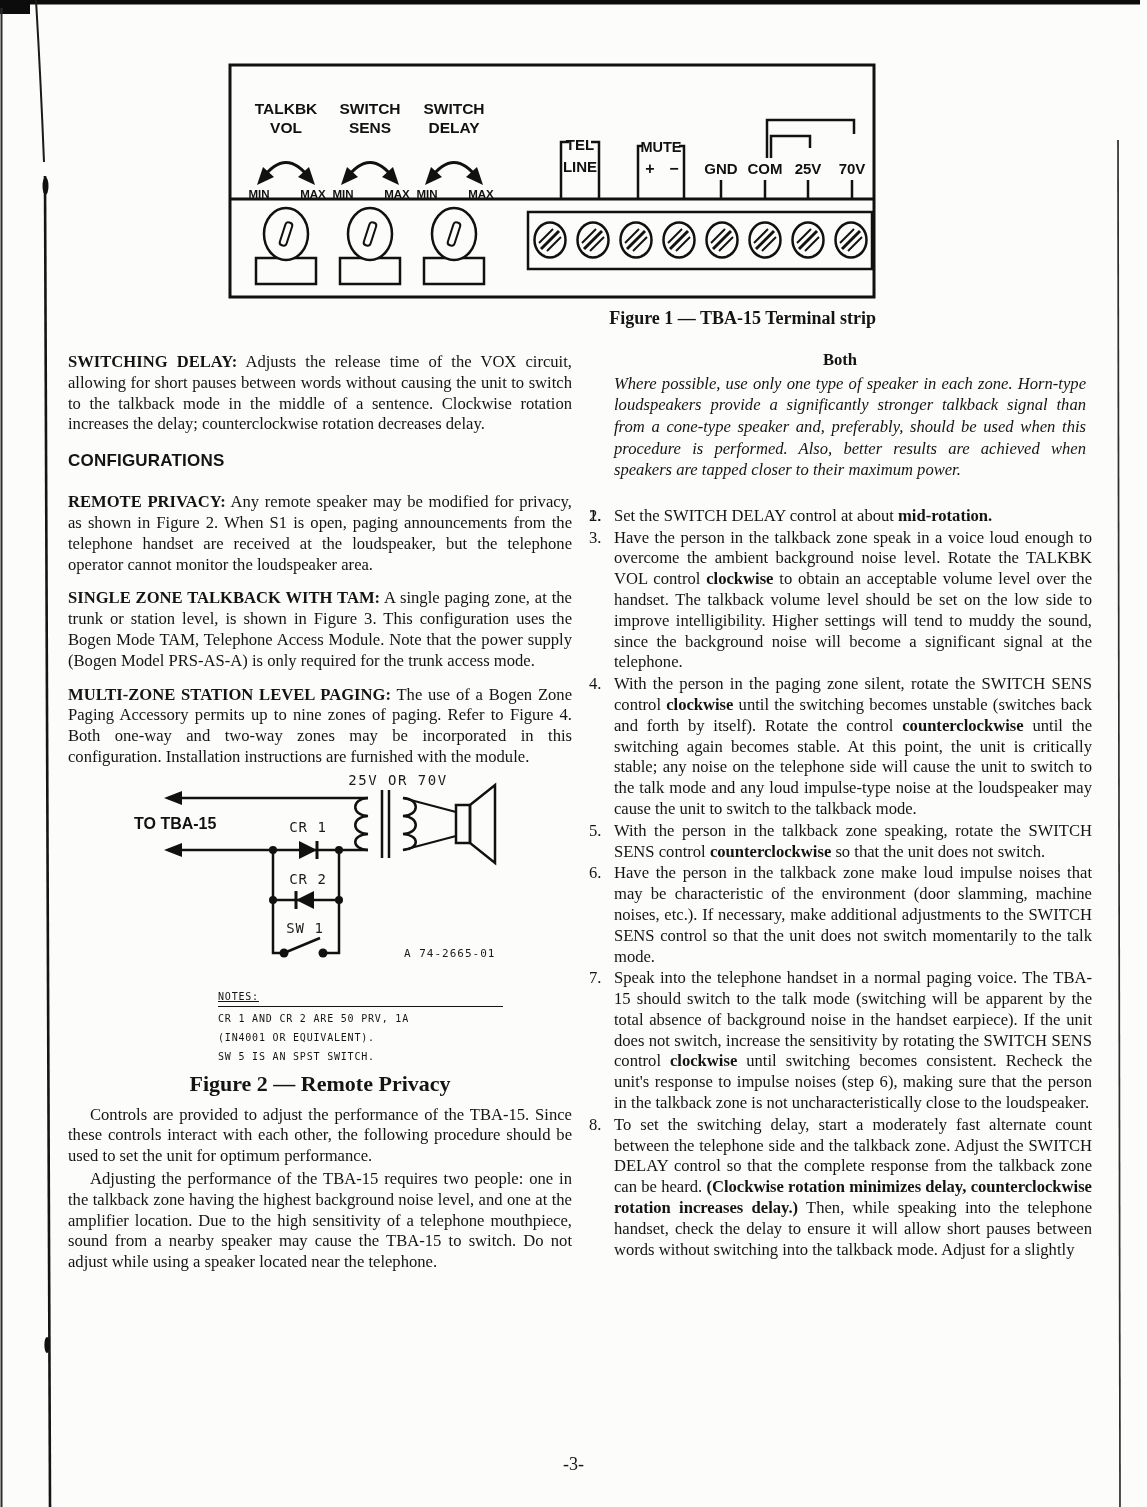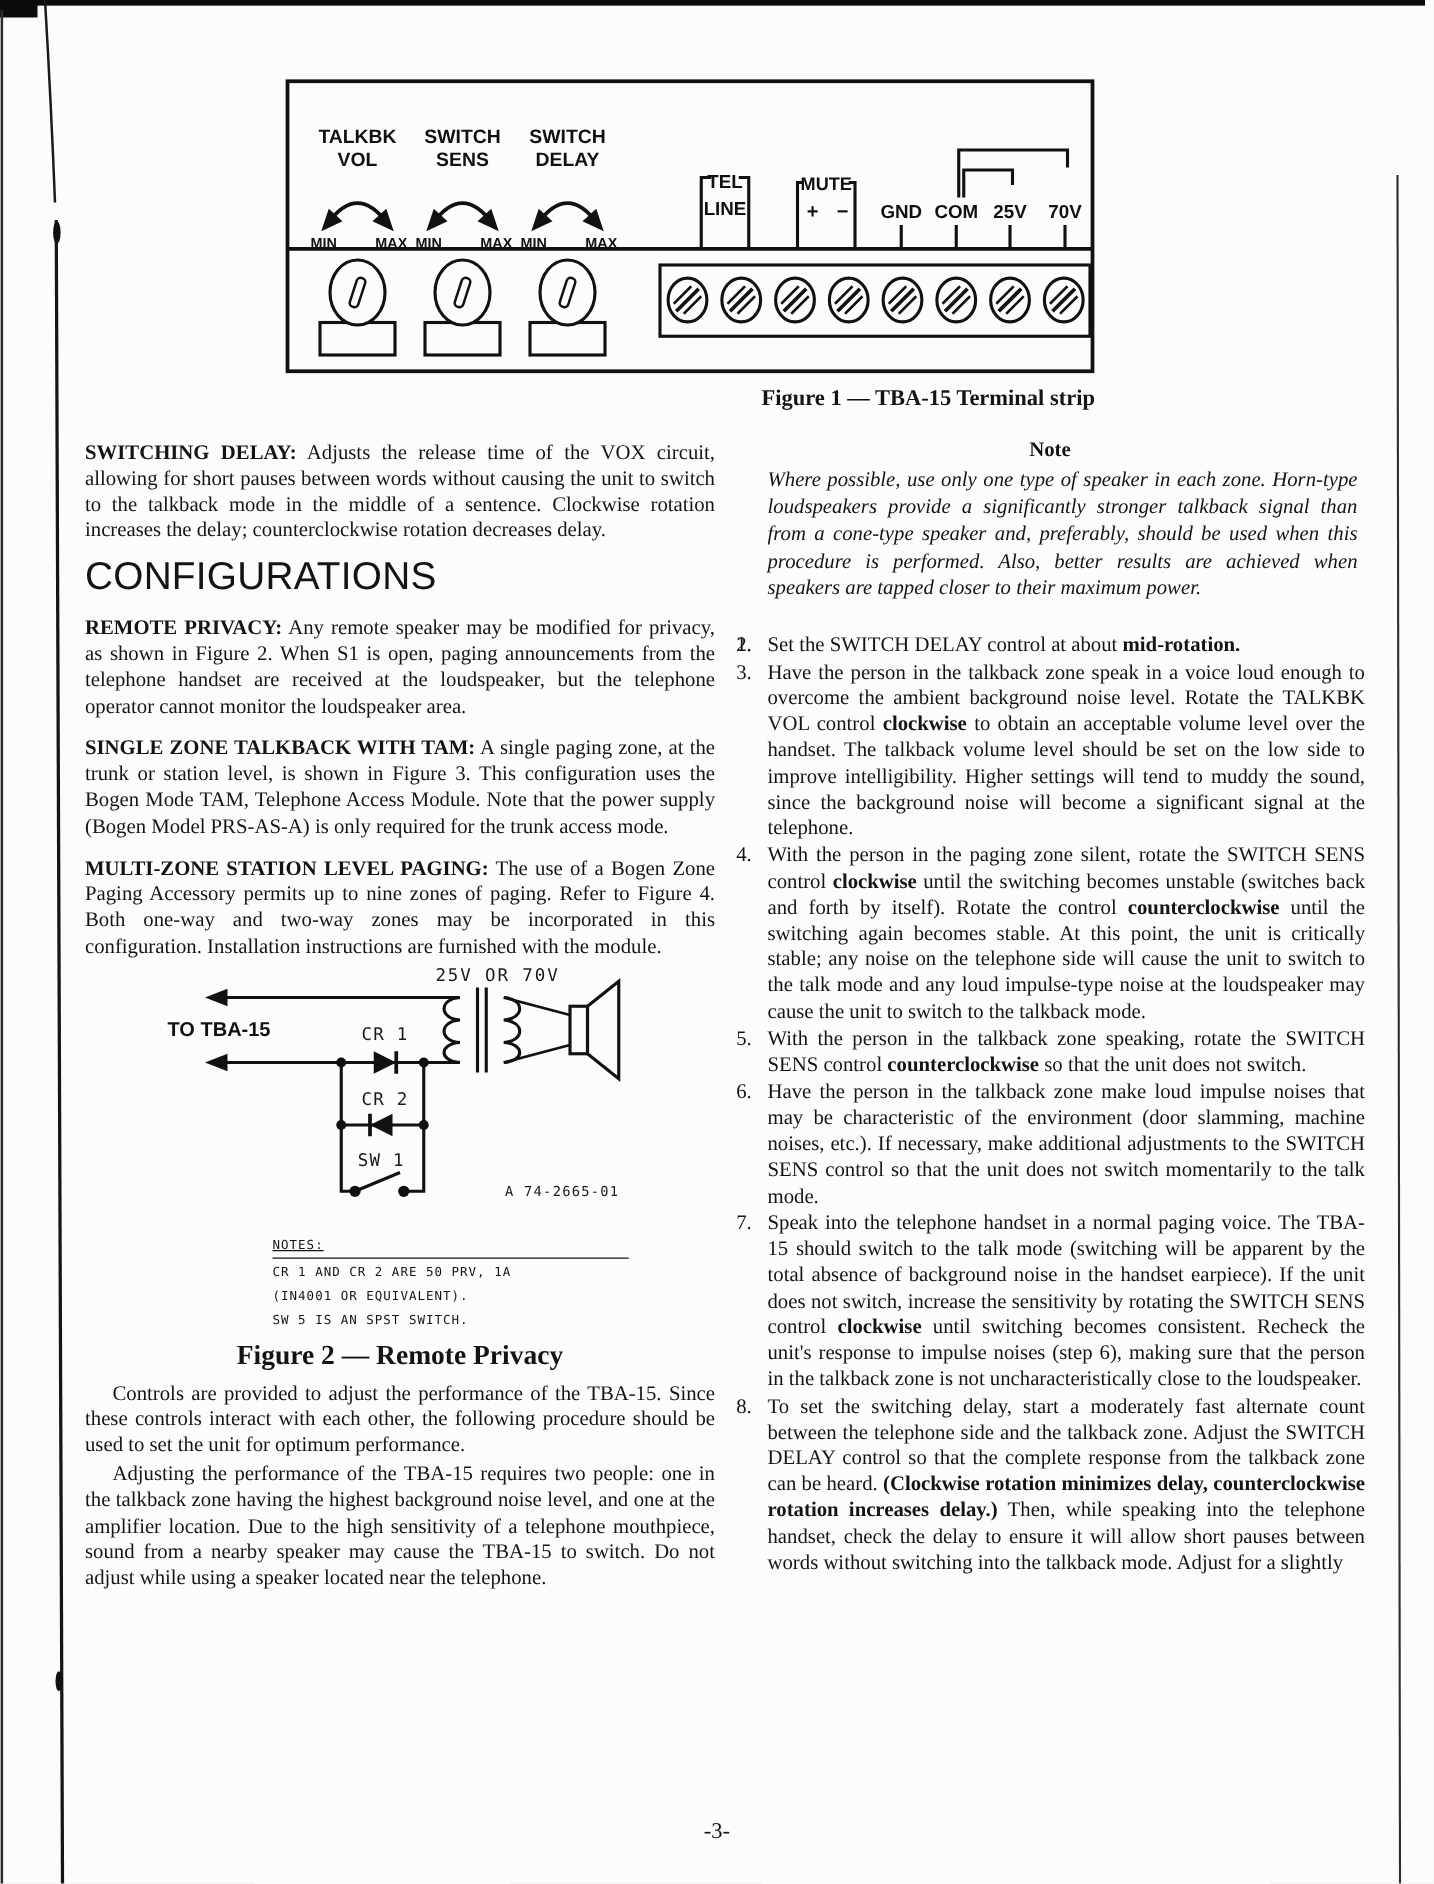--- a/index.html
+++ b/index.html
@@ -18,22 +18,22 @@
     text-align:right; font-weight:bold; font-size:18px;
   }
 
   
   .col { position:absolute; width:504px; font-size:16.6px; line-height:20.8px; text-align:justify; }
   .col-left  { left:68px;  top:352px; }
   .col-right { left:588px; top:350px; }
   p.para { margin:0 0 13px 0;font-family:Liberation Serif, serif; }
   p.indent { text-indent:22px; margin:0 0 2px 0; }
   h2.section {
-    font-family:"Liberation Sans", sans-serif; font-weight:normal;
-    font-size:31px; letter-spacing:.2px; line-height:26px;
+    font-family:"Liberation Sans", sans-serif; font-weight:bold;
+    font-size:17px; letter-spacing:.2px; line-height:26px;
     margin:7px 0 18px 0; text-align:left;
   }
 
   
   .fig2 { width:500px; height:215px; margin:2px 0 0 0; }
   .notes {
     font-family:"DejaVu Sans Mono", monospace; font-size:10px; line-height:19px;
     letter-spacing:.8px; margin:0 0 8px 150px; width:300px; text-align:left;
   }
   .notes-title { display:inline-block; text-decoration:underline; }
@@ -268,21 +268,21 @@
     </div>
 
     <div class="fig2-caption">Figure 2 — Remote Privacy</div>
 
 
     <p class="para indent">Controls are provided to adjust the performance of the TBA-15. Since these controls interact with each other, the following procedure should be used to set the unit for optimum performance.</p>
     <p class="para indent">Adjusting the performance of the TBA-15 requires two people: one in the talkback zone having the highest background noise level, and one at the amplifier location. Due to the high sensitivity of a telephone mouthpiece, sound from a nearby speaker may cause the TBA-15 to switch. Do not adjust while using a speaker located near the telephone.</p>
   </div>
 
   <div class="col col-right">
-    <div class="note-title">Note</div>
+    <div class="note-title">Both</div>
     <div class="note-body">Where possible, use only one type of speaker in each zone. Horn-type loudspeakers provide a significantly stronger talkback signal than from a cone-type speaker and, preferably, should be used when this procedure is performed. Also, better results are achieved when speakers are tapped closer to their maximum power.</div>
 
     <div class="steps">
       <div class="step">
         <span class="step-num">1.</span>
       </div>
       <div class="step">
         <span class="step-num">2.</span>
         <span>Set the SWITCH DELAY control at about <b>mid-rotation.</b></span>
       </div>

